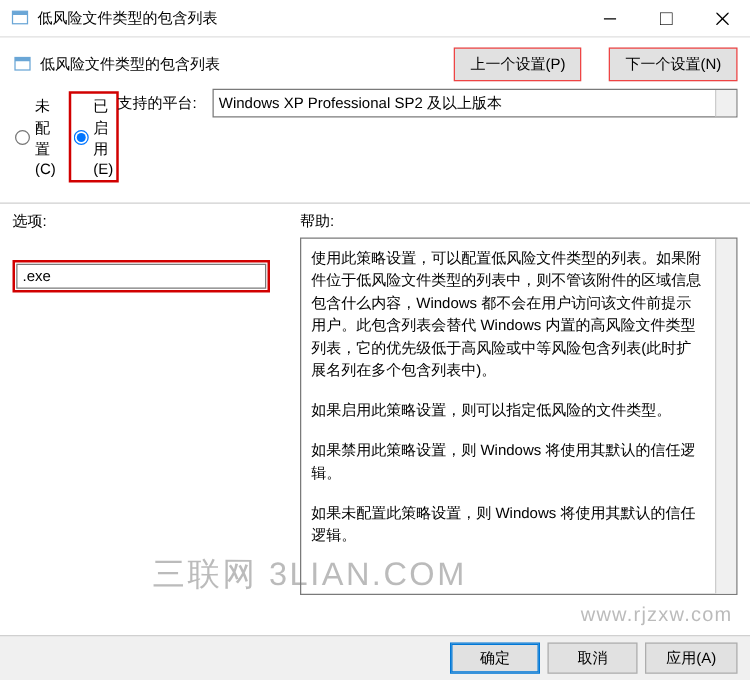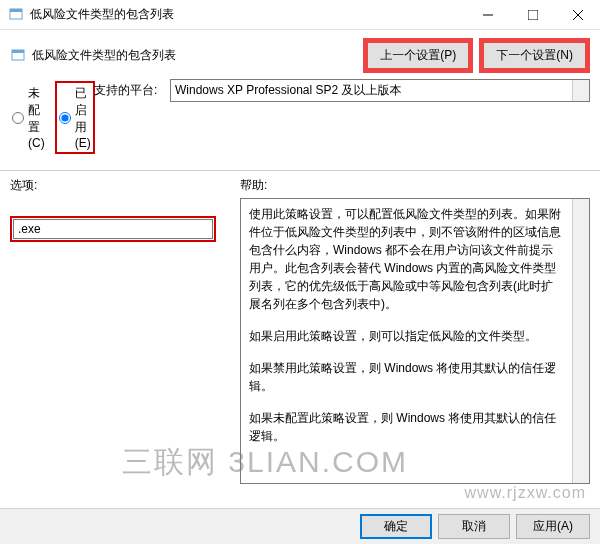--- a/index.html
+++ b/index.html
@@ -8,21 +8,21 @@
   .titlebar { height: 30px; background: #fff; display: flex; align-items: center; padding-left: 8px; border-bottom: 1px solid #e0e0e0; }
   .titlebar-icon { width: 16px; height: 16px; margin-right: 6px; display: inline-flex; align-items: center; justify-content: center; }
   .titlebar-text { flex: 1; color: #000; }
   .win-controls { display: flex; height: 100%; }
   .win-btn { width: 45px; height: 100%; display: flex; align-items: center; justify-content: center; color: #000; }
 
   .top-section { padding: 8px 10px 10px 10px; }
   .small-icon { width: 16px; height: 16px; margin-right: 6px; }
   .title-row { display: flex; align-items: center; }
   .nav-buttons { margin-left: auto; display: flex; gap: 6px; }
-  .nav-btn { padding: 4px 12px; border: 5px solid #ef4444; background: #e1e1e1; min-width: 88px; }
+  .nav-btn { padding: 4px 12px; border: 1px solid #ef4444; background: #e1e1e1; min-width: 88px; margin-left: 16px; }
 
   .config-row { display: flex; margin-top: 6px; }
   .radios { width: 84px; display: flex; flex-direction: row; gap: 8px; padding-top: 2px; }
   .radio-opt { display: flex; align-items: center; gap: 4px; padding: 2px; }
   .radio-opt input { width: 12px; height: 12px; }
   .hl-red { border: 2px solid #d10000; }
 
   .details { flex: 1; display: flex; flex-direction: column; gap: 8px; }
   .detail-line { display: flex; gap: 8px; align-items: flex-start; }
   .detail-label { width: 68px; padding-top: 3px; }
@@ -42,21 +42,21 @@
   .ext-example { }
   .ext-input-wrap { margin-top: 18px; border: 2px solid #d10000; padding: 1px; width: 206px; }
   .ext-input { width: 100%; border: 1px solid #7a7a7a; padding: 2px 4px; height: 20px; }
 
   .help-col { flex: 1; }
   .help-box { border: 1px solid #7a7a7a; background: #fff; height: 286px; padding: 6px 8px; overflow-y: auto; position: relative; }
   .help-box p { margin-bottom: 14px; line-height: 1.5; }
   .help-box::after { content: ""; position: absolute; right: 0; top: 0; bottom: 0; width: 16px; background: #f0f0f0; border-left: 1px solid #ccc; }
   .help-inner { padding-right: 18px; }
 
-  .watermark { position: absolute; left: 122px; top: 442px; color: rgba(120,120,120,0.5); font-size: 30px; letter-spacing: 2px; pointer-events: none; }
+  .watermark { position: absolute; left: 122px; top: 442px; color: rgba(120,120,120,0.5); font-size: 26px; letter-spacing: 2px; pointer-events: none; }
   .watermark2 { position: absolute; right: 14px; bottom: 42px; color: rgba(120,120,120,0.5); font-size: 16px; letter-spacing: 1px; pointer-events: none; }
 
   .separator { border-top: 1px solid #d0d0d0; margin: 6px 0 0 0; }
 
   .footer { position: absolute; left: 0; right: 0; bottom: 0; height: 36px; background: #f0f0f0; border-top: 1px solid #d0d0d0; display: flex; align-items: center; justify-content: flex-end; padding-right: 10px; gap: 6px; }
   .footer button { padding: 3px 16px; border: 1px solid #adadad; background: #e1e1e1; min-width: 72px; }
   .footer button.primary { border: 1px solid #0078d7; box-shadow: inset 0 0 0 1px #0078d7; }
   .footer button:disabled { color: #a0a0a0; }
 </style>
 </head>

